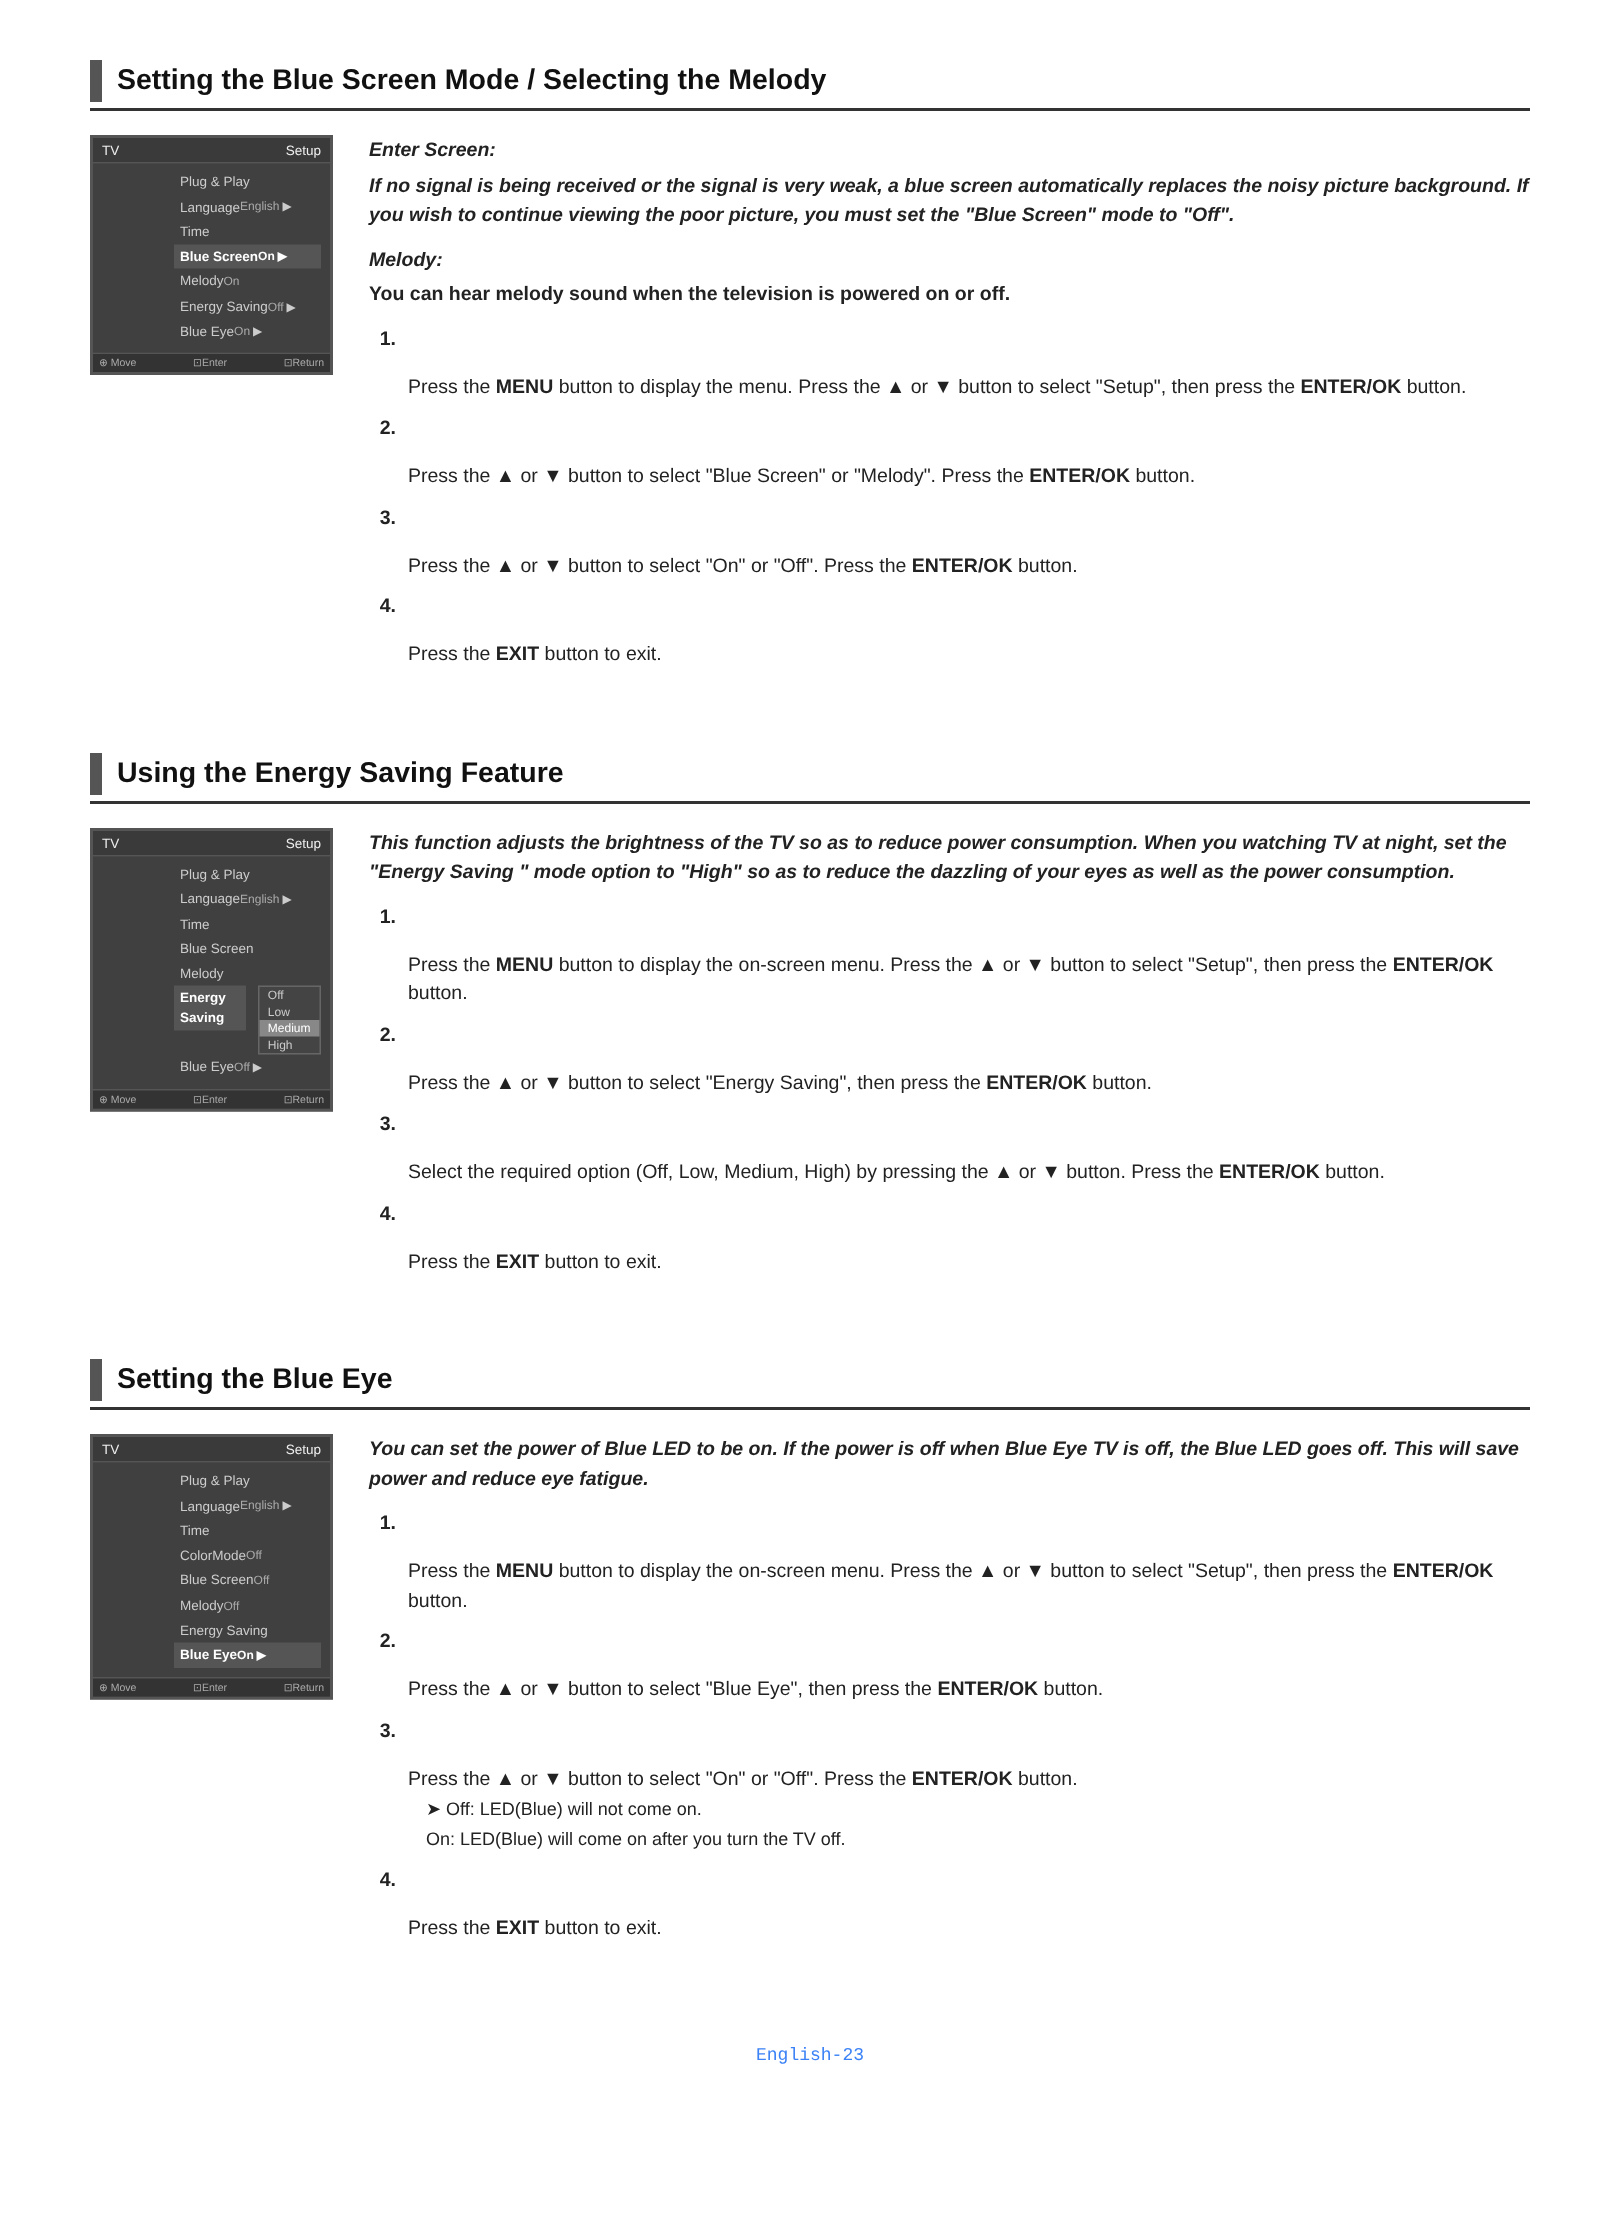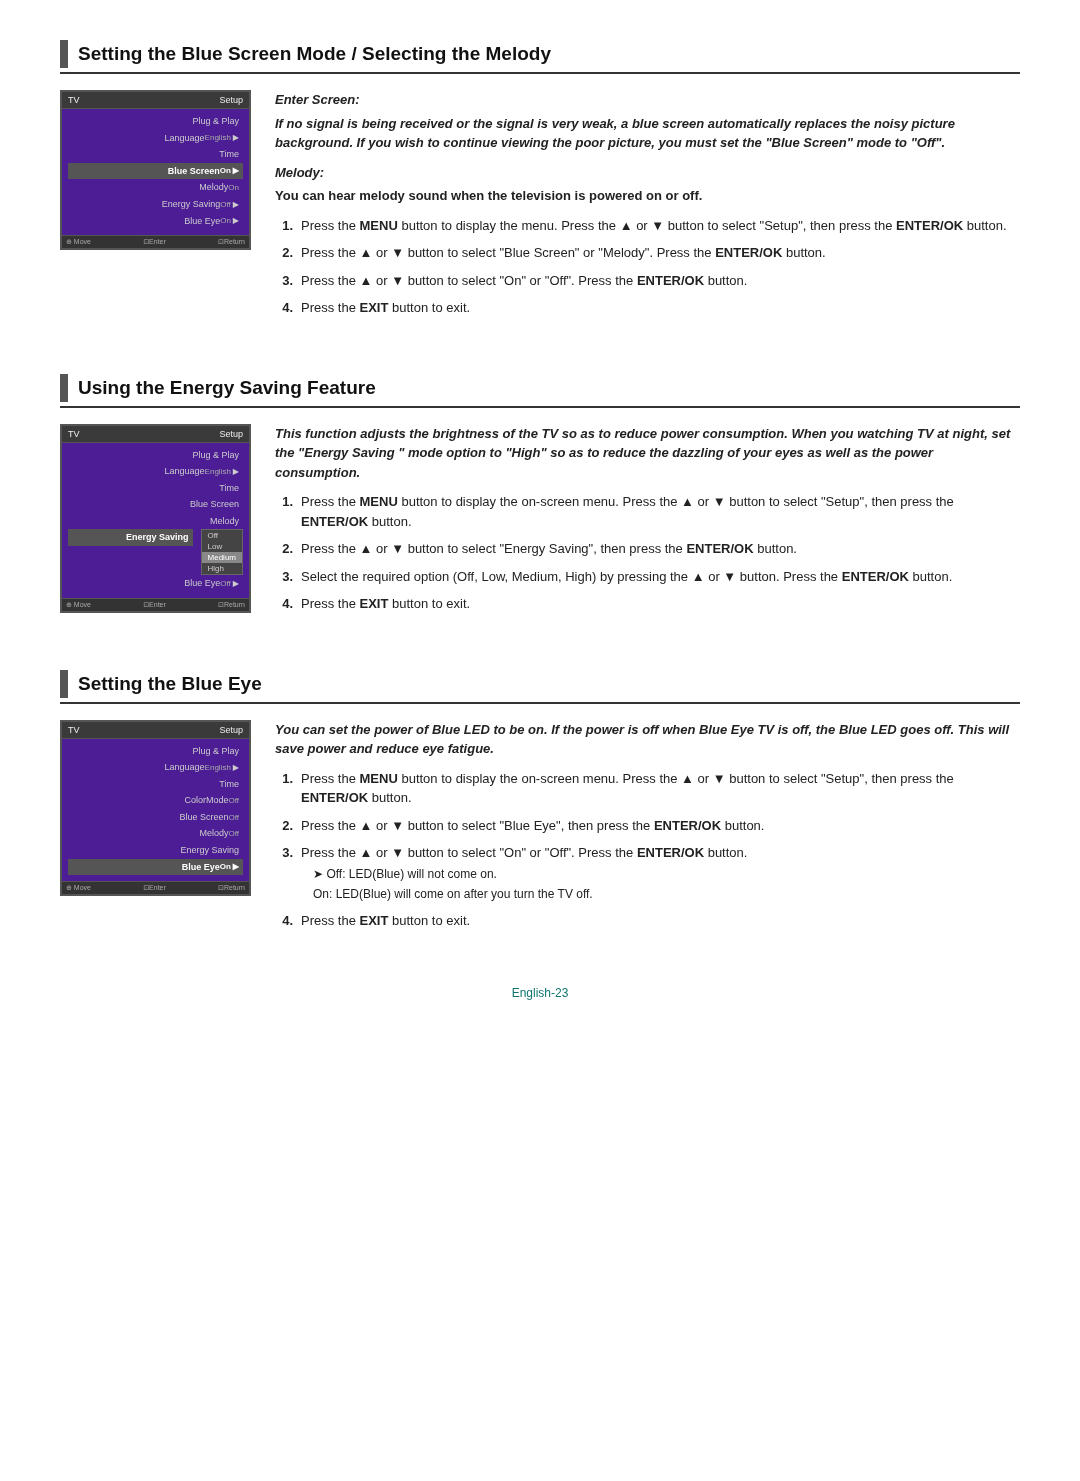--- a/index.html
+++ b/index.html
@@ -40,23 +40,23 @@
     }
 
     .section-body {
       display: flex;
       gap: 24px;
       align-items: flex-start;
     }
 
     
     .tv-screen {
-      width: 191px;
+      width: 162px;
       flex-shrink: 0;
-      background: #4c1d95;
+      background: #404040;
       border: 2px solid #555;
       padding: 0;
       font-size: 9px;
       color: #ddd;
     }
 
     .tv-titlebar {
       display: flex;
       justify-content: space-between;
       background: #3a3a3a;
@@ -65,26 +65,27 @@
       color: #eee;
       border-bottom: 1px solid #555;
     }
 
     .tv-menu-items {
       padding: 4px 6px;
     }
 
     .tv-menu-item {
       display: flex;
-      justify-content: flex-end;
+      justify-content: flex-start;
       align-items: center;
       padding: 2px 4px;
       font-size: 9px;
       color: #ccc;
       line-height: 1.4;
+      margin-left: 48px;
     }
 
     .tv-menu-item.highlighted {
       background: #555;
       color: #fff;
       font-weight: bold;
     }
 
     .tv-menu-item .item-label { }
     .tv-menu-item .item-value { font-size: 8px; color: #aaa; }
@@ -164,35 +165,37 @@
     }
 
     .step-num {
       font-weight: bold;
       min-width: 18px;
       text-align: right;
     }
 
     .step-content {
       flex: 1;
+      margin-top: 32px;
     }
 
     .step-content b { font-weight: bold; }
 
     .sub-note {
       margin-left: 12px;
       font-size: 12px;
       margin-top: 2px;
     }
 
     .page-footer {
       text-align: center;
       font-size: 12px;
-      color: #0f766e;
-      margin-top: 48px;
+      color: #3b82f6;
+      margin-top: 60px;
+      font-family: Liberation Mono, monospace;
     }
   </style>
 </head>
 <body>
 
 <div id="app">
     <div class="section">
     <div class="section-header">
       <div class="section-accent"></div>
       <span class="section-title">Setting the Blue Screen Mode / Selecting the Melody</span>

